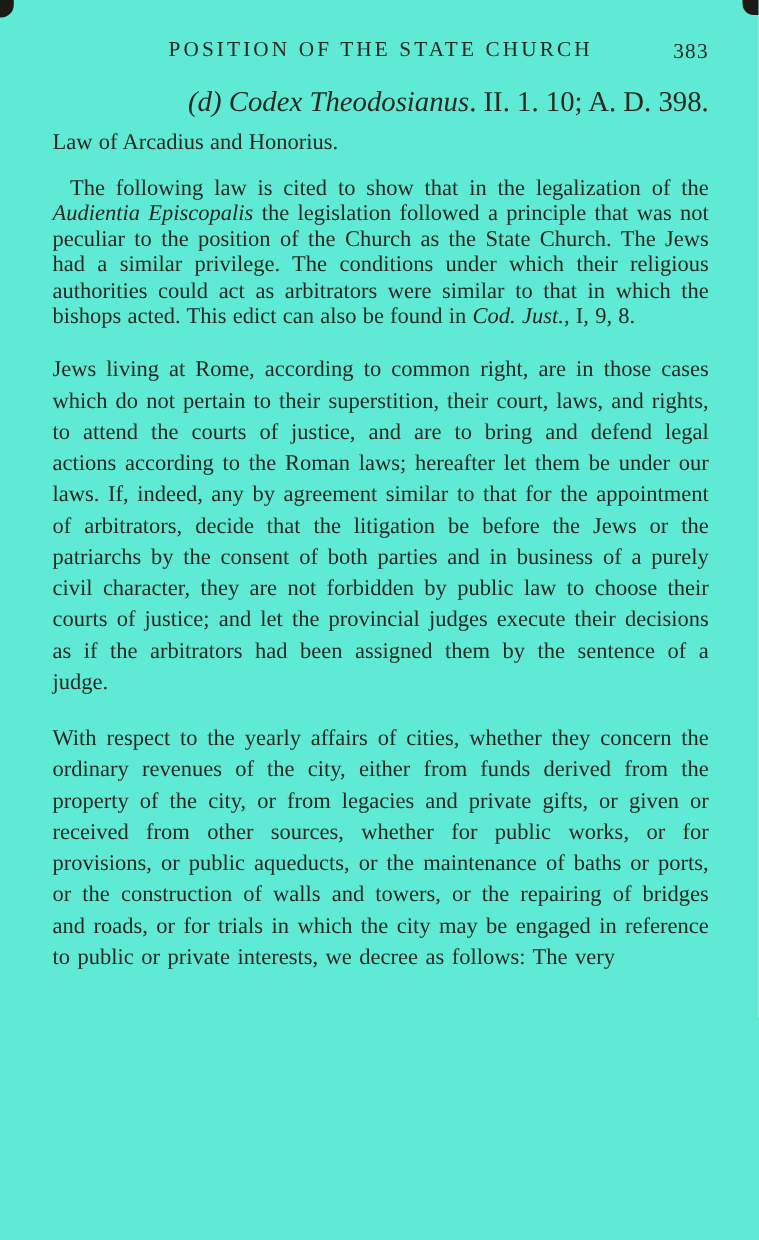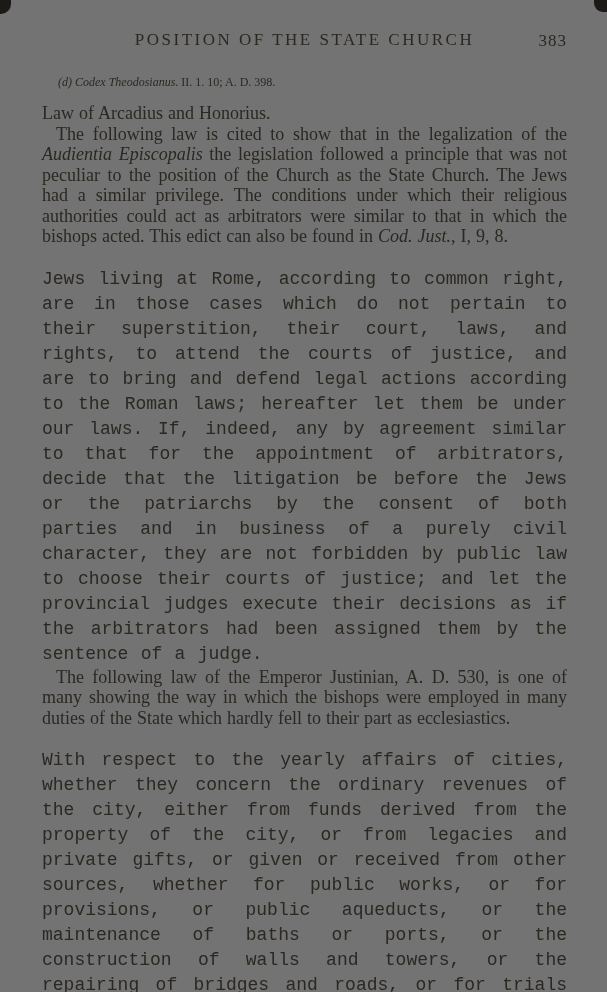--- a/index.html
+++ b/index.html
@@ -5,21 +5,21 @@
   html, body {
     margin: 0;
     padding: 0;
     background: #e9e7e1;
   }
   .page {
     position: relative;
     width: 607px;
     height: 992px;
     margin: 0 auto;
-    background: #737373;
+    background: #5eead4;
     box-sizing: border-box;
     padding: 30px 40px 0 42px;
     overflow: hidden;
     font-family: "Liberation Serif", "DejaVu Serif", serif;
     color: #2b2822;
   }
   
   .artifact {
     position: absolute;
     background: #1c1a17;
@@ -45,38 +45,39 @@
   p { margin: 0; }
 
   .body-para {
     font-size: 18px;
     line-height: 25px;
     text-align: justify;
     word-spacing: 1.5px;
   }
 
   .section-head {
-    font-size: 12px;
+    font-size: 23px;
     line-height: 24px;
     margin: 12px 0 9px 16px;
+    text-align: right;
   }
   .it { font-style: italic; }
 
   .note-para {
     font-size: 18px;
     line-height: 20.5px;
     text-align: justify;
     word-spacing: 0.5px;
   }
   .note-first {
     text-align: left;
   }
-  .note-indent { text-indent: 14px; }
+  .note-indent { text-indent: 14px; margin-top: 16px; }
 
-  .gap-lg { margin-top: 20px; font-family: Liberation Mono, monospace; }
+  .gap-lg { margin-top: 20px; }
 </style>
 </head>
 <body>
 
 <div class="page">
 
   <div class="artifact tl"></div>
   <div class="artifact tr"></div>
 
   <header class="running-head">
@@ -90,17 +91,16 @@
   </p>
 
   <p class="note-para note-first">Law of Arcadius and Honorius.</p>
   <p class="note-para note-indent">
     <span>The following law is cited to show that in the legalization of the </span><span class="it">Audientia Episcopalis</span><span> the legislation followed a principle that was not peculiar to the position of the Church as the State Church. The Jews had a similar privilege. The conditions under which their religious authorities could act as arbitrators were similar to that in which the bishops acted. This edict can also be found in </span><span class="it">Cod. Just.</span><span>, I, 9, 8.</span>
   </p>
 
   <p class="body-para gap-lg">Jews living at Rome, according to common right, are in those cases which do not pertain to their superstition, their court, laws, and rights, to attend the courts of justice, and are to bring and defend legal actions according to the Roman laws; hereafter let them be under our laws. If, indeed, any by agreement similar to that for the appointment of arbitrators, decide that the litigation be before the Jews or the patriarchs by the consent of both parties and in business of a purely civil character, they are not forbidden by public law to choose their courts of justice; and let the provincial judges execute their decisions as if the arbitrators had been assigned them by the sentence of a judge.</p>
 
 
-  <p class="note-para note-indent">The following law of the Emperor Justinian, A. D. 530, is one of many showing the way in which the bishops were employed in many duties of the State which hardly fell to their part as ecclesiastics.</p>
 
   <p class="body-para gap-lg">With respect to the yearly affairs of cities, whether they concern the ordinary revenues of the city, either from funds derived from the property of the city, or from legacies and private gifts, or given or received from other sources, whether for public works, or for provisions, or public aqueducts, or the maintenance of baths or ports, or the construction of walls and towers, or the repairing of bridges and roads, or for trials in which the city may be engaged in reference to public or private interests, we decree as follows: The very</p>
 
 </div>
 
 </body></html>

